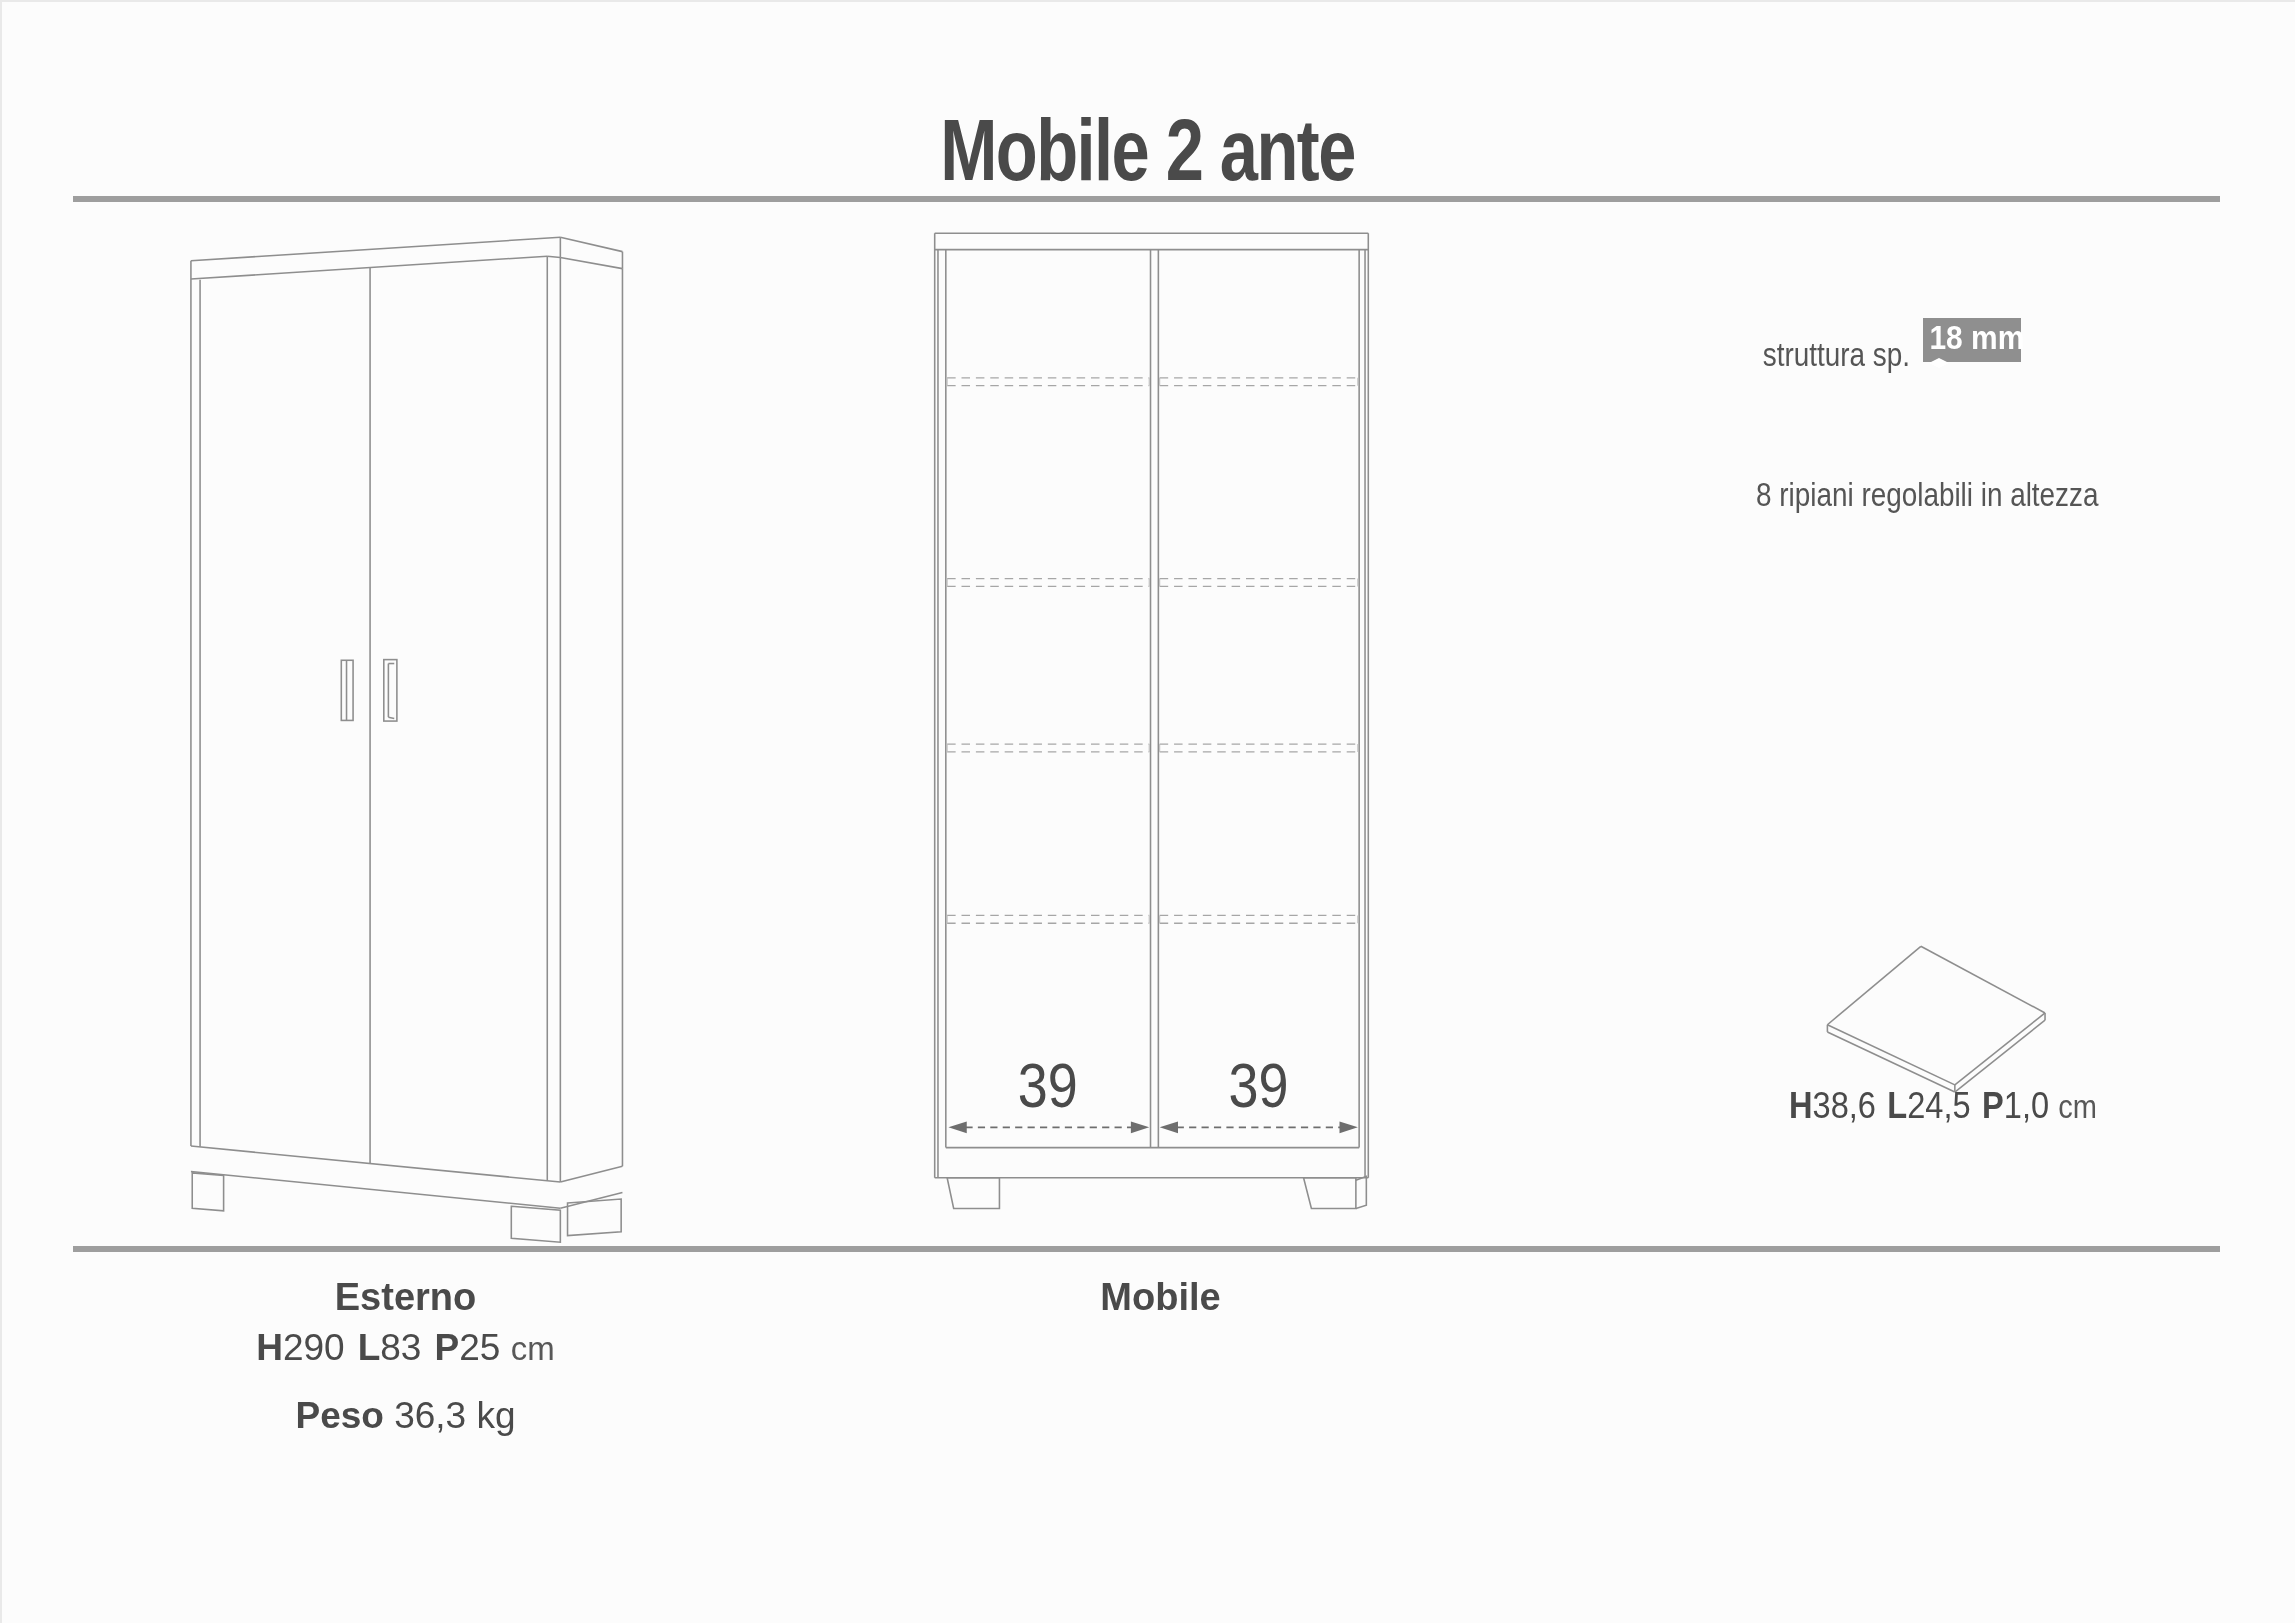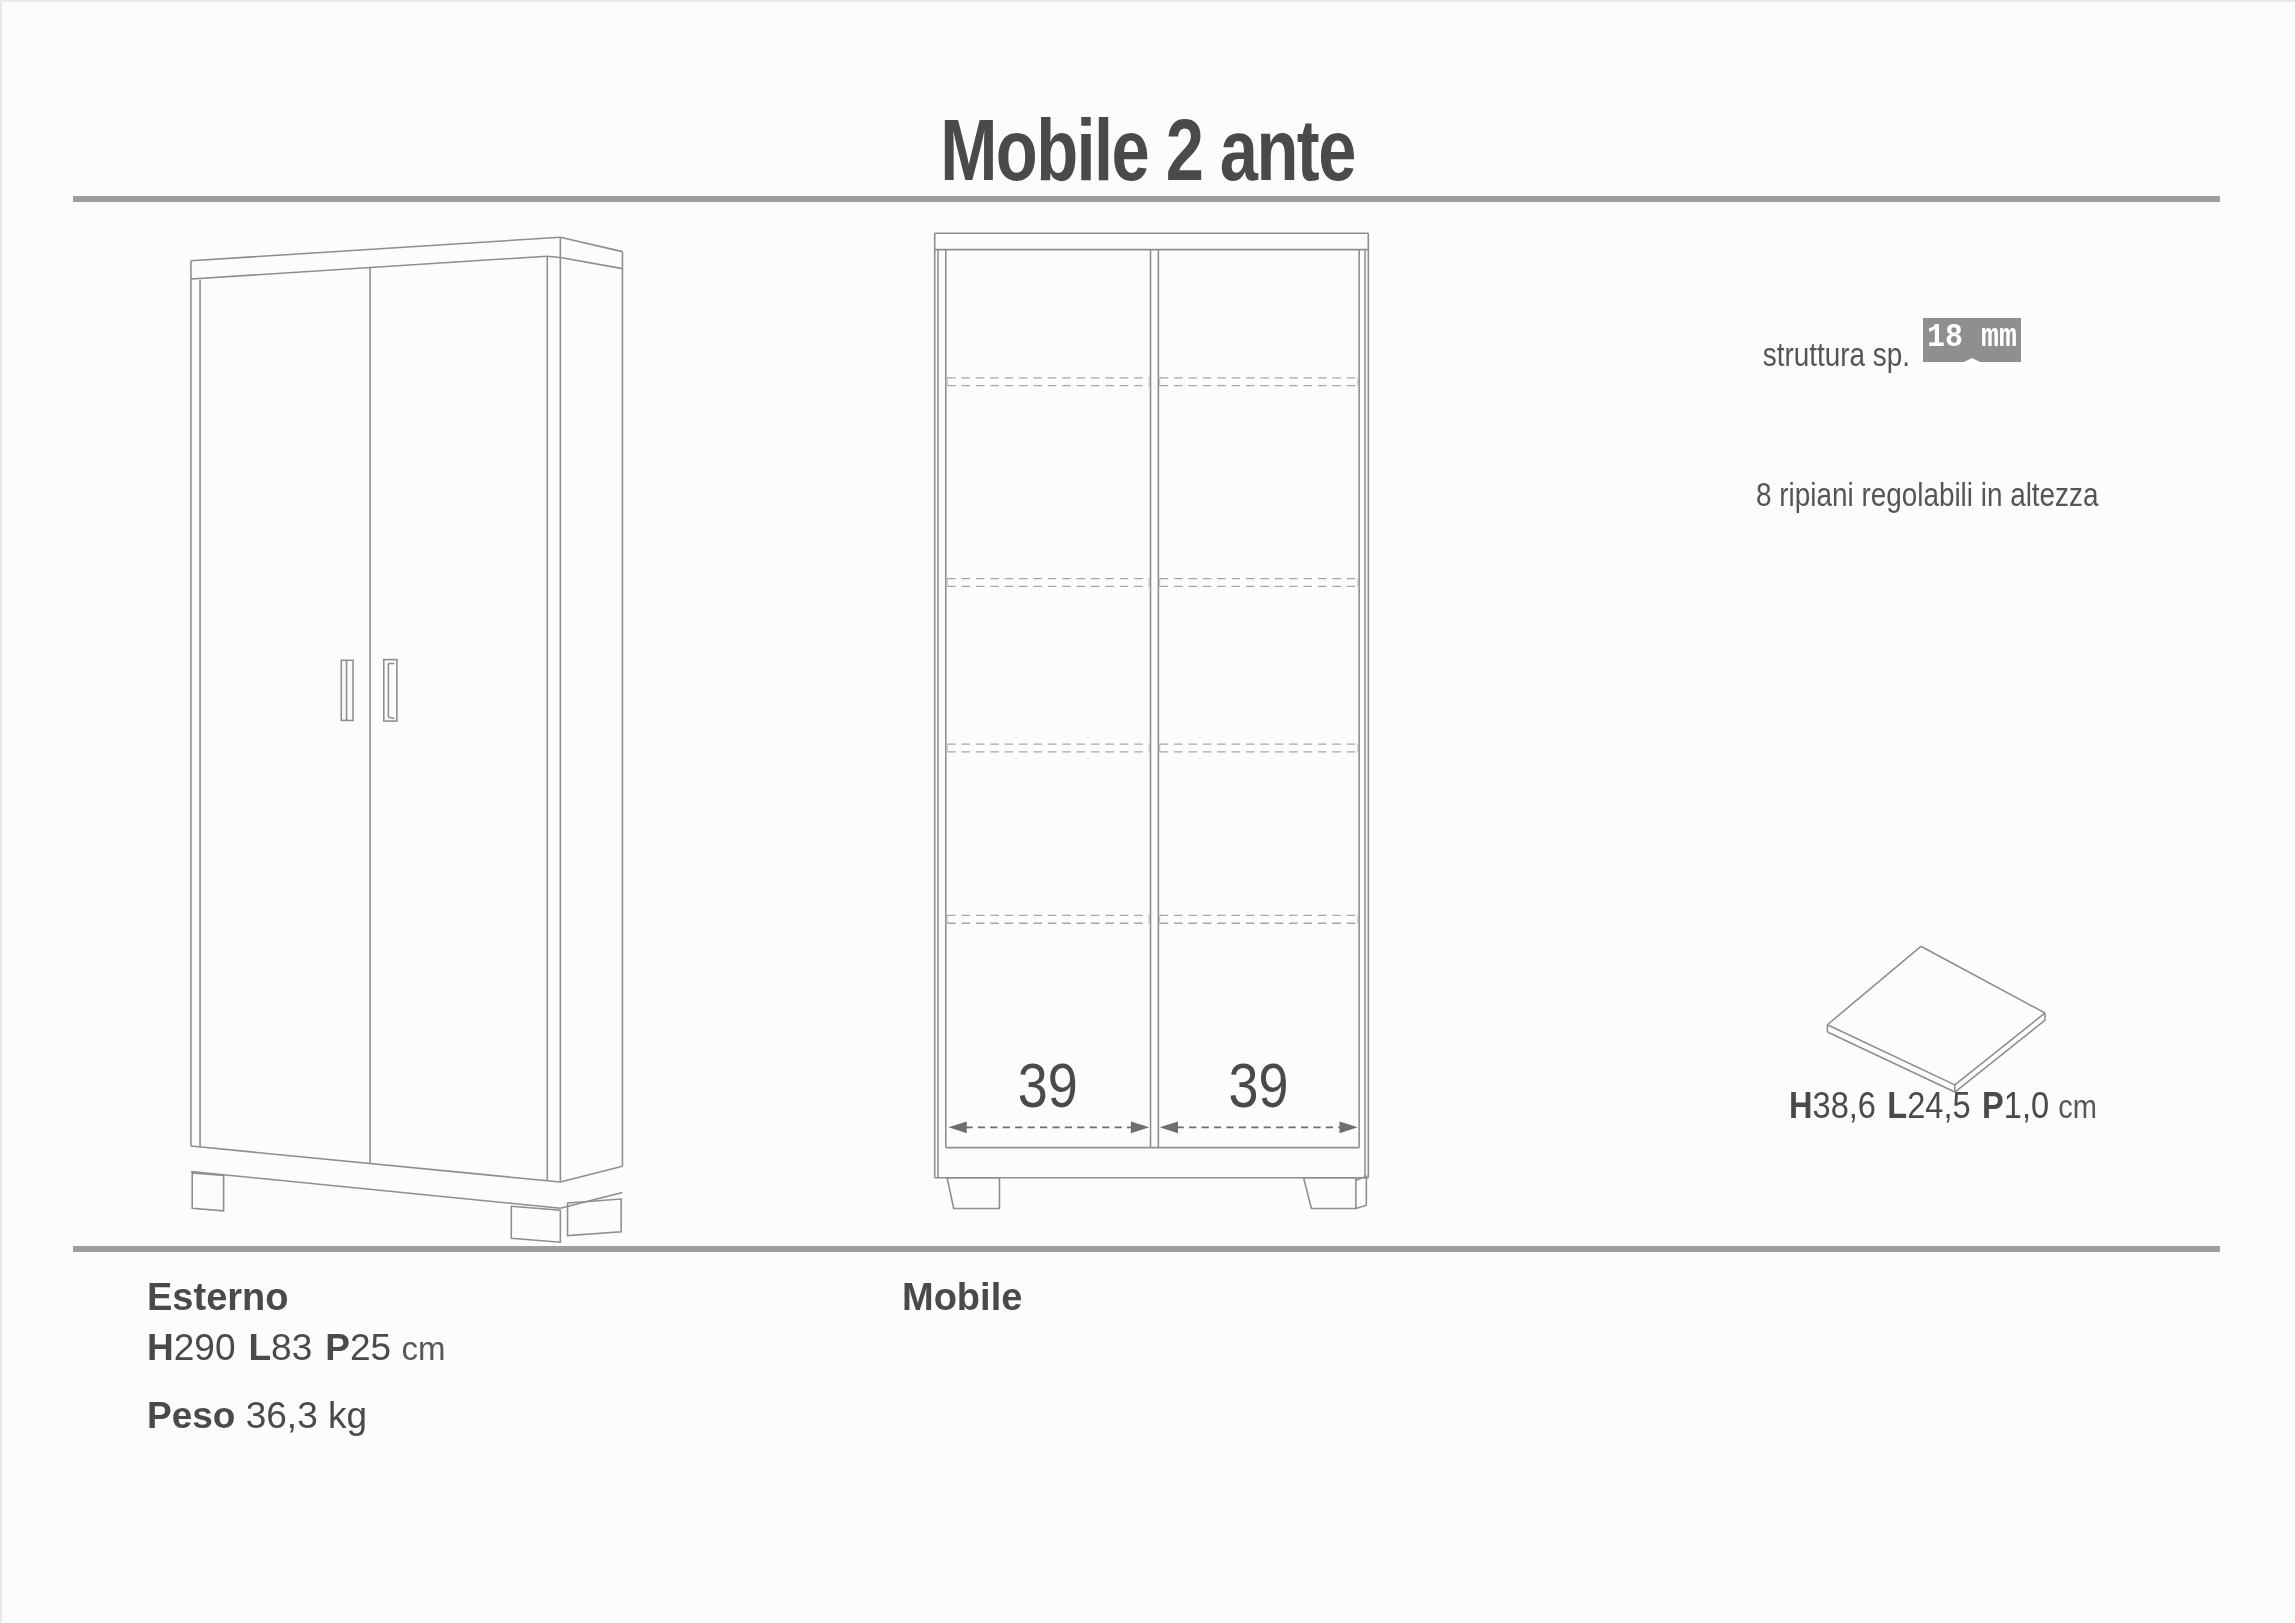--- a/index.html
+++ b/index.html
@@ -41,21 +41,21 @@
   .shelfpanel{left:1811px;top:928px;}
 
   .struttura-label{
     position:absolute;left:1648px;top:335px;width:262px;
     font-size:34px;color:#555;text-align:right;white-space:nowrap;
     transform:scaleX(0.82);transform-origin:right center;
   }
   .badge{
     position:absolute;left:1923px;top:318px;width:98px;height:44px;
     background:var(--badge-bg);
-    display:flex;flex-direction:column;align-items:center;justify-content:flex-start;font-family:Liberation Mono, monospace;
+    display:flex;flex-direction:column;align-items:flex-start;justify-content:flex-start;
   }
   .badge-value{
     text-align:center;font-size:34px;font-weight:700;color:var(--badge-text);
     line-height:1.1;margin-top:1.3px;
     transform:scaleX(0.88);transform-origin:center;
     white-space:nowrap;
   }
   .badge-arrow{display:flex;align-items:center;margin:1.3px 5.9px 0 5.9px;height:11.8px;}
   .badge-arrow .dash{flex:1;border-top:2.6px dashed var(--badge-text);}
   .badge-arrow .tri{width:0;height:0;border-top:5.2px solid transparent;border-bottom:5.2px solid transparent;}
@@ -72,21 +72,21 @@
   .dims-line .k{font-weight:700;}
   .dims-line .grp{margin-left:13px;}
   .dims-line .grp:first-child{margin-left:0;}
   .dims-line .unit{margin-left:10.5px;font-size:33px;color:#585858;}
 
   .shelf-dims{
     position:absolute;left:1789px;top:1085px;
     transform:scaleX(0.88);transform-origin:left center;
   }
 
-  .sec{position:absolute;width:517px;}
+  .sec{position:absolute;width:517px;text-align:center;}
   .sec-esterno{left:147px;top:1276px;}
   .sec-interno{left:902px;top:1276px;}
   .sec-head{font-size:38px;font-weight:700;color:var(--text-dark);}
   .sec .dims-line{margin-top:7.8px;}
   .sec-peso{margin-top:26px;font-size:37px;white-space:nowrap;}
   .sec-peso .k{font-weight:700;}
 
   .g-lines{stroke:var(--line-gray);stroke-width:2.4;fill:none;}
   .g-dash{stroke:var(--dash-gray);stroke-width:2;fill:none;stroke-dasharray:13 9;}
   .g-tick{stroke:#bdbdbd;stroke-width:1.6;fill:none;}

